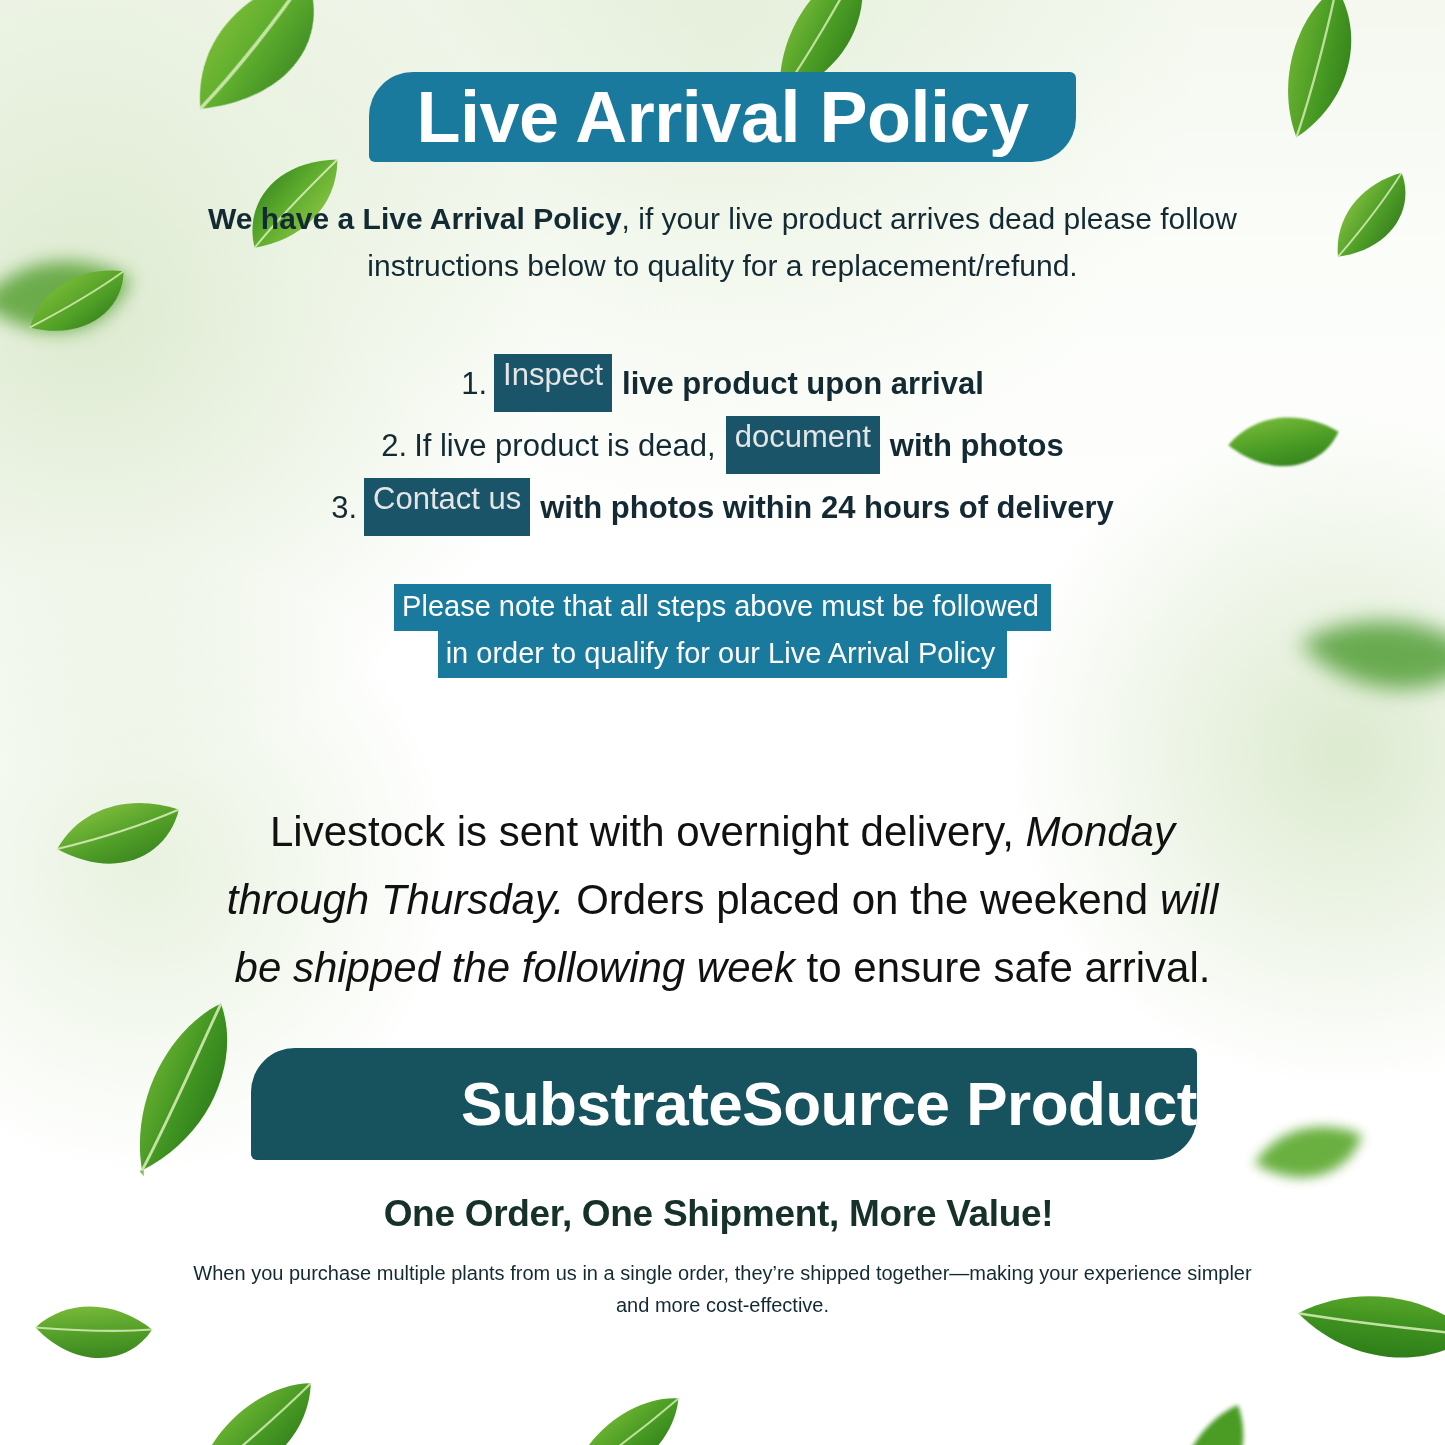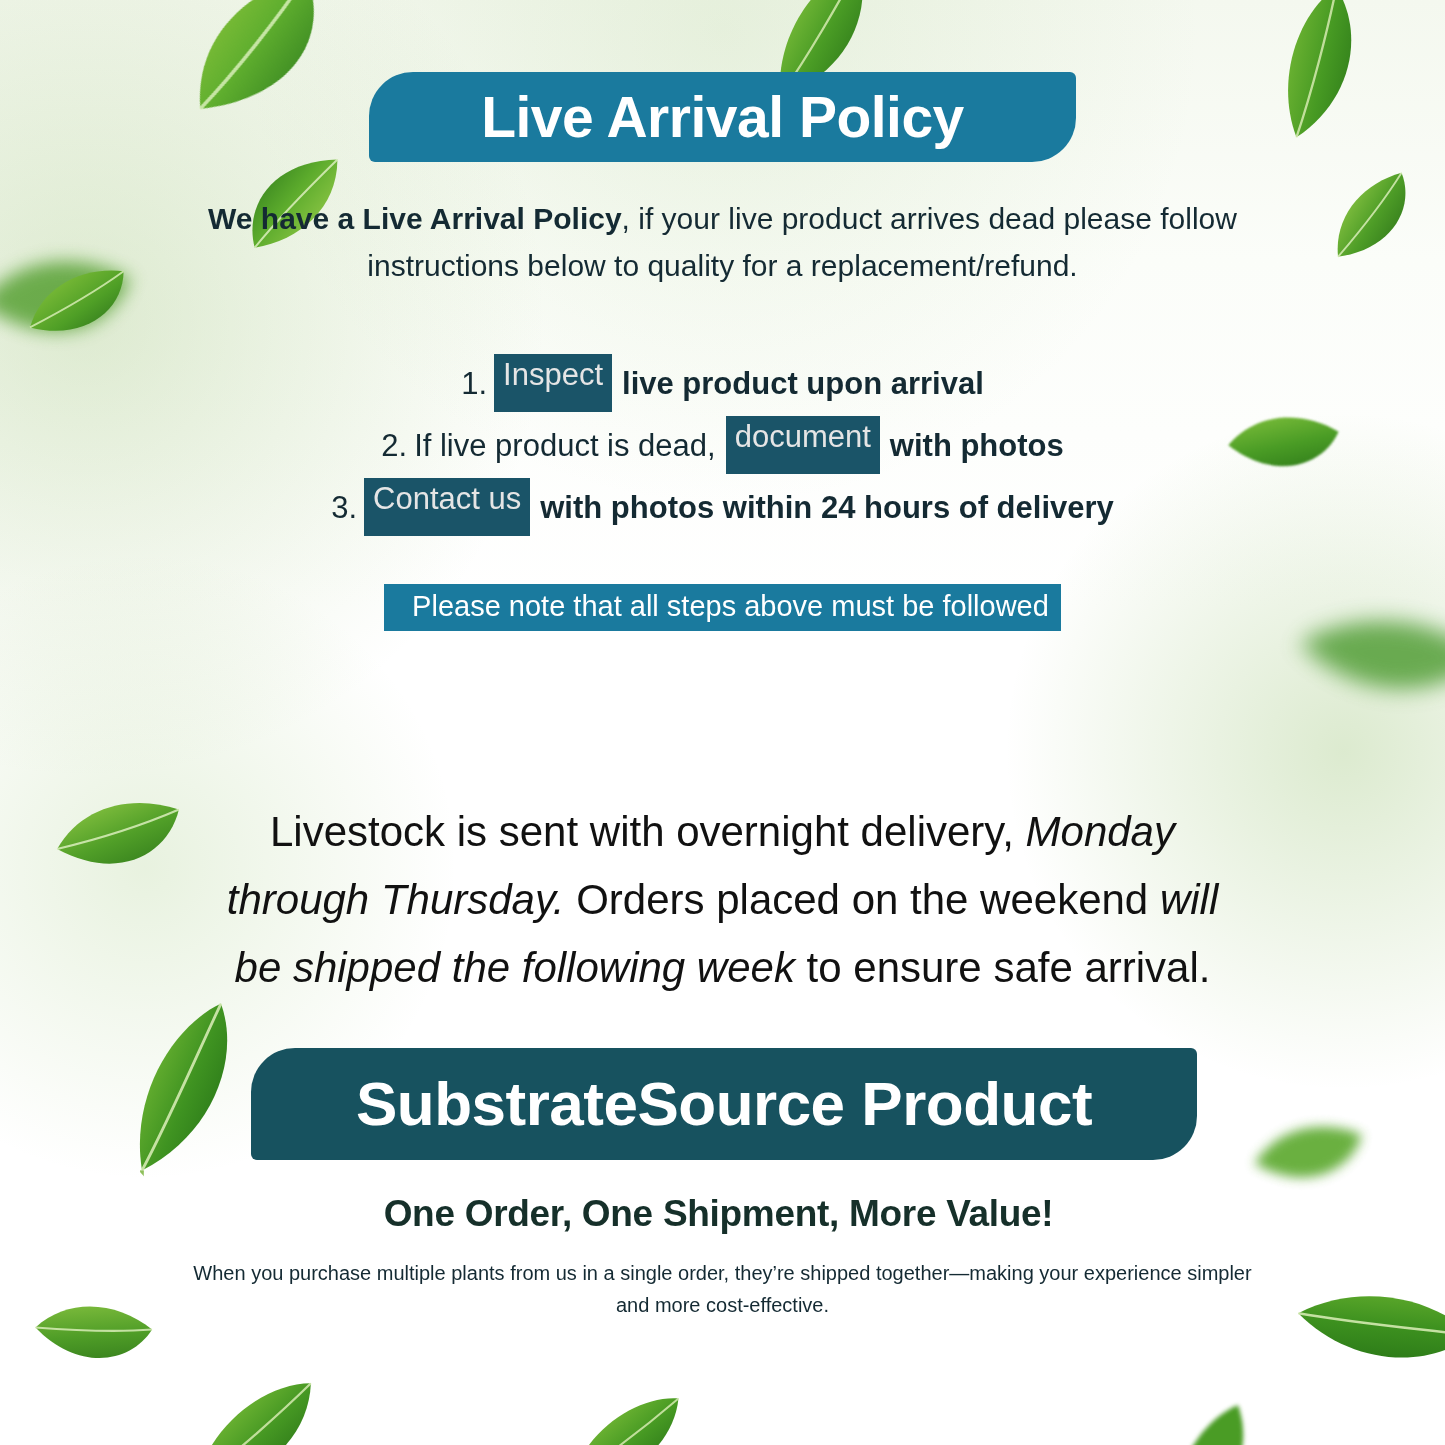--- a/index.html
+++ b/index.html
@@ -49,35 +49,35 @@
   .banner {
     position: absolute;
     background: #1a7a9e;
     color: #ffffff;
     display: flex;
     align-items: center;
     justify-content: center;
     border-radius: 44px 6px 44px 6px;
     box-sizing: border-box;
   }
-  .banner.dark { background: #17525f; }
+  .banner.dark { background: #17525f; justify-content: flex-end; }
   .banner-text {
     font-weight: bold;
     letter-spacing: -0.5px;
     white-space: nowrap;
     line-height: 1;
   }
 
   #banner-live {
     left: 369px;
     top: 72px;
     width: 707px;
     height: 90px;
   }
-  #banner-live .banner-text { font-size: 57px; }
+  #banner-live .banner-text { font-size: 72px; }
 
   #banner-substrate {
     left: 251px;
     top: 1048px;
     width: 946px;
     height: 112px;
   }
   #banner-substrate .banner-text { font-size: 62px; }
 
   .para {
@@ -130,21 +130,21 @@
     left: 200px;
     top: 584px;
     width: 1045px;
     text-align: center;
   }
   .note-line {
     display: inline-block;
     background: #1a7a9e;
     color: #ffffff;
     font-size: 29px;
-    padding: 8px 12px 10px 28px;
+    padding: 8px 12px 10px 8px;
     line-height: 1;
     white-space: nowrap;
   }
 
   #ship-para {
     left: 210px;
     top: 798px;
     width: 1025px;
     font-size: 42px;
     color: #111111;
@@ -419,20 +419,21 @@
       <div class="step-row">
         <span class="step-num">3.</span>
         <span class="hl-dark">Contact us</span>
         <span class="step-tail">with photos within 24 hours of delivery</span>
       </div>
 
     </div>
 
     <div class="note-block">
       <div><span class="note-line">Please note that all steps above must be followed</span></div>
+      <div><span class="note-line">in order to qualify for our Live Arrival Policy</span></div>
     </div>
 
     <div class="para" id="ship-para">
       <span>Livestock is sent with overnight delivery, </span><span class="i">Monday through Thursday.</span><span> Orders placed on the weekend </span><span class="i">will be shipped the following week</span><span> to ensure safe arrival.</span>
     </div>
 
     <div class="banner dark" id="banner-substrate">
       <span class="banner-text">SubstrateSource Product</span>
     </div>
 

